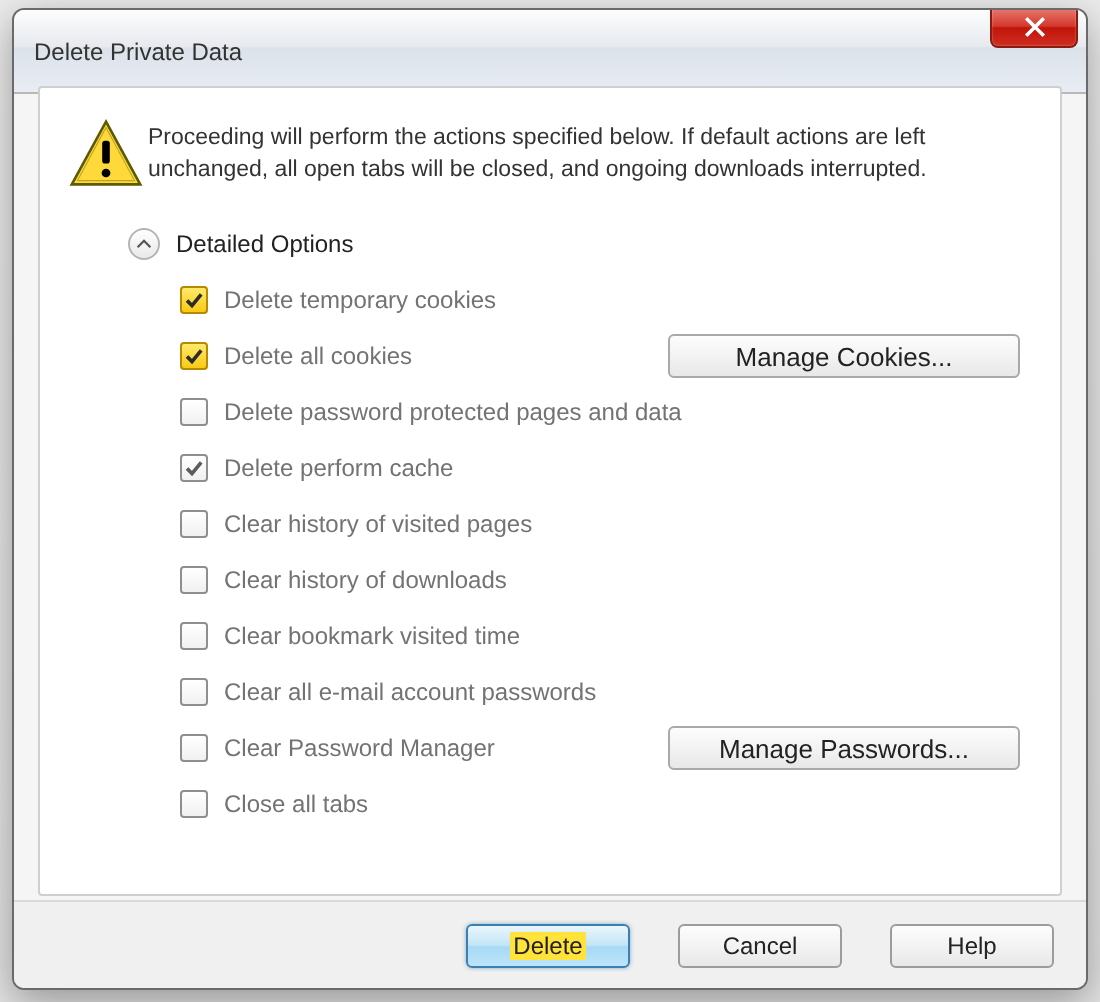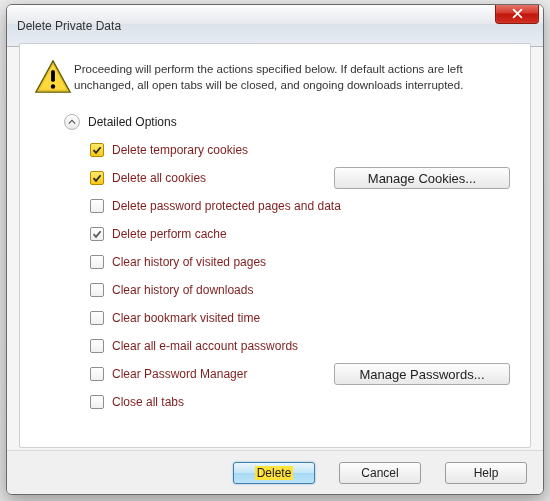--- a/index.html
+++ b/index.html
@@ -103,21 +103,21 @@
     border-radius: 2px;
     background: linear-gradient(#ffffff,#f1f1f1);
     display:flex;align-items:center;justify-content:center;
     flex-shrink:0;
   }
   .chk.yellow {
     background: linear-gradient(#ffe96b,#f9c916);
     border-color: #b58a00;
   }
   .chk svg { width:10px; height:10px; }
-  .opt-label { font-size: 12px; color:#7f1d1d; }
+  .opt-label { font-size: 12px; color:#737373; }
   .side-btn {
     position:absolute;
     right: 0;
     width: 176px; height: 22px;
     background: linear-gradient(#fdfdfd,#e8e8e8);
     border: 1px solid #a9a9a9;
     border-radius: 3px;
     font-size: 13px;
     color:#222;
     display:flex;align-items:center;justify-content:center;

